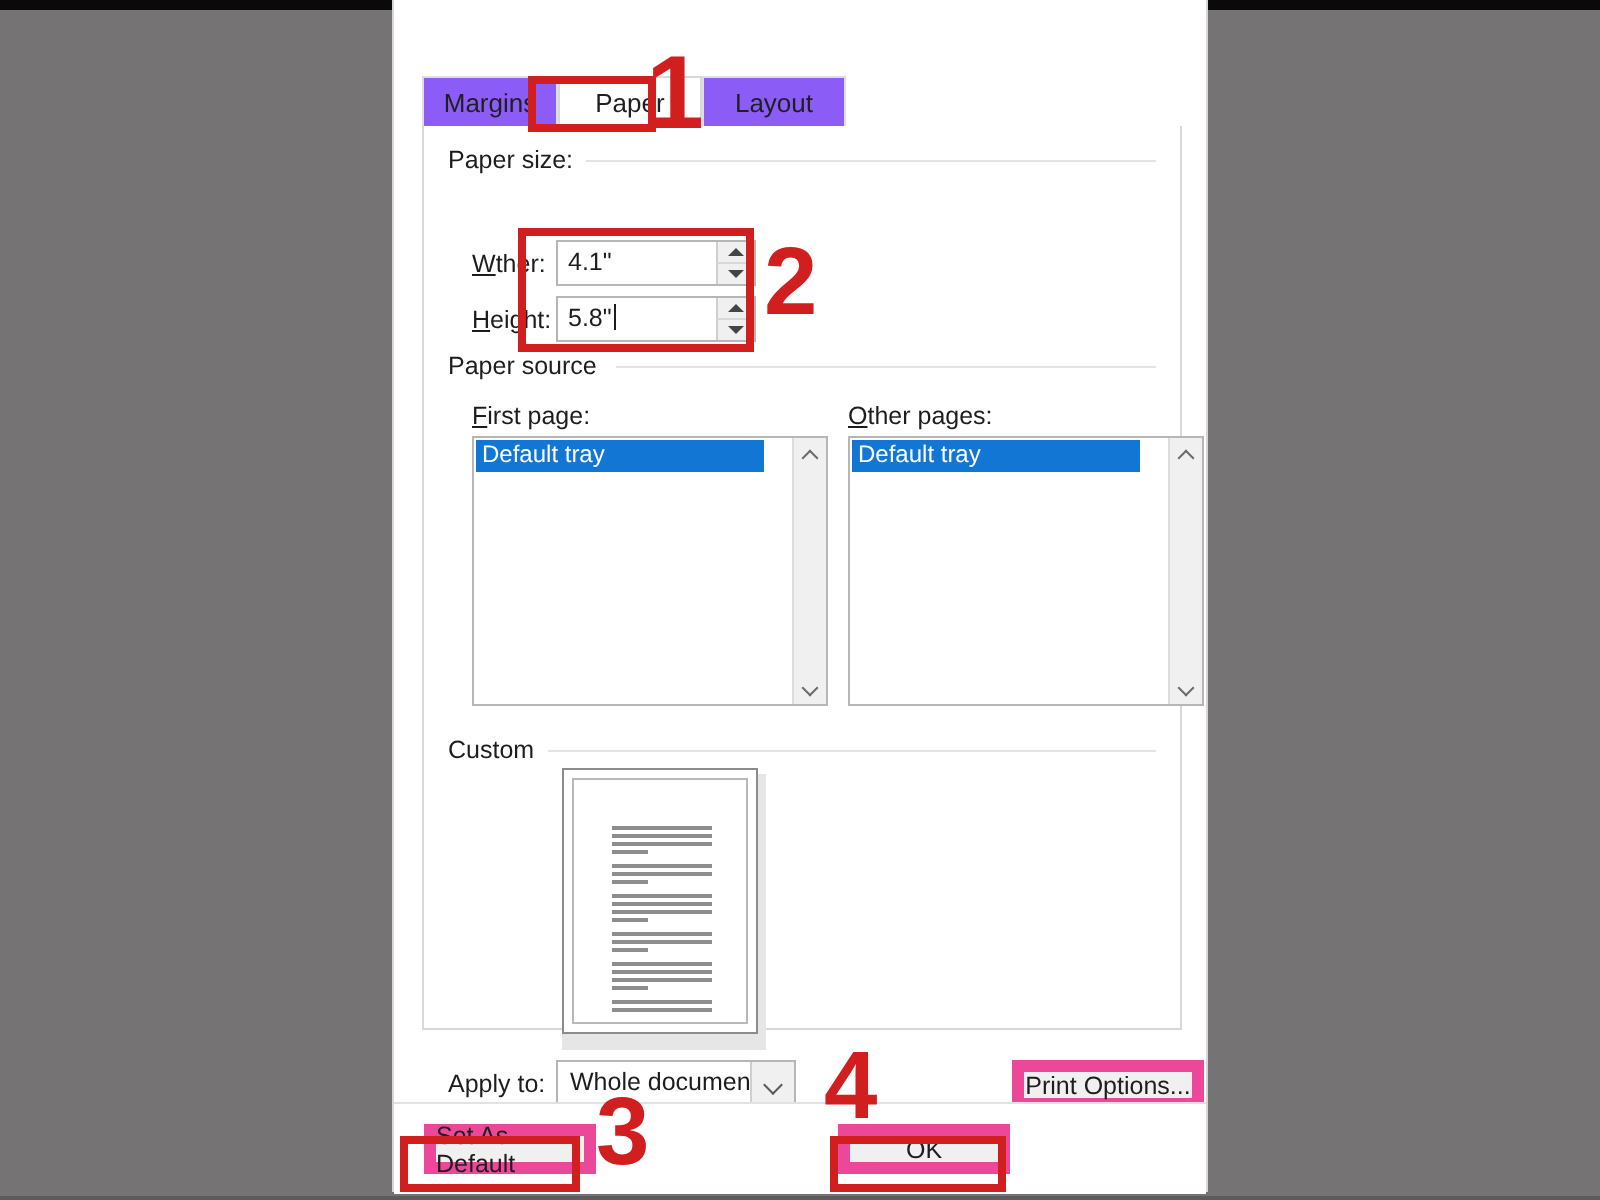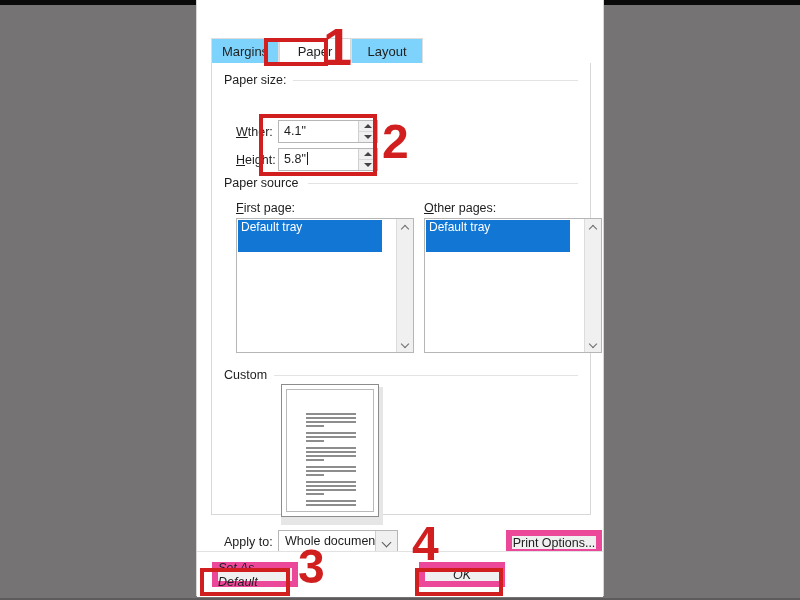--- a/index.html
+++ b/index.html
@@ -49,21 +49,21 @@
   .tabstrip {
     position: absolute; left: 14px; top: 38px; width: 380px; height: 26px;
     border-bottom: 1px solid #d8d8d8;
   }
   .tab {
     position: absolute; top: 0; height: 26px;
     display: flex; align-items: center; justify-content: center;
     font-size: 13px; color: #1f1f1f;
     box-sizing: border-box;
   }
-  .tab.inactive { background: #7dd3fc; border: 1px solid #dedede; border-bottom: none; }
+  .tab.inactive { background: #8b5cf6; border: 1px solid #dedede; border-bottom: none; }
   .tab.active {
     background: #ffffff; border: 1px solid #d8d8d8; border-bottom: 1px solid #ffffff;
     z-index: 3;
   }
   .tab-margins { left: 0px;  width: 68px; }
   .tab-paper   { left: 68px; width: 72px; }
   .tab-layout  { left: 140px; width: 72px; }
 
   
   .panel {
@@ -131,21 +131,21 @@
   .spinbtn + .spinbtn { border-top: 1px solid #d8d8d8; }
   .tri-up { width:0;height:0;border-left:4px solid transparent;border-right:4px solid transparent;border-bottom:4px solid #444; }
   .tri-dn { width:0;height:0;border-left:4px solid transparent;border-right:4px solid transparent;border-top:4px solid #444; }
 
   
   .listbox {
     position: absolute; box-sizing: border-box;
     border: 1px solid #b6b6b6; background: #ffffff;
   }
   .lb-item-sel {
-    position: absolute; left: 1px; top: 1px; height: 32px;
+    position: absolute; left: 1px; top: 1px; height: 16px;
     background: #1277d4; color: #ffffff; font-size: 12px;
     padding-left: 3px; box-sizing: border-box; line-height: 15px;
     white-space: nowrap;
   }
   .lb-scroll {
     position: absolute; right: 0px; top: 0px; width: 16px; bottom: 0px;
     background: #f0f0f0; border-left: 1px solid #dcdcdc;
   }
   .lb-scroll .arr {
     position: absolute; left: 0; width: 16px; height: 16px;
@@ -170,21 +170,21 @@
   .preview-page {
     position: absolute; background: #ffffff; border: 1px solid #8c8c8c;
     box-sizing: border-box;
   }
   .pv-inner { position: absolute; left: 4px; top: 4px; right: 4px; bottom: 4px; border: 1px solid #b9b9b9; }
   .pv-line { position: absolute; background: #8d8d8d; height: 2px; }
 
   
   .bottombar {
     position: absolute; left: 0; top: 551px; width: 406px; height: 45px;
-    background: #ffffff; border-top: 1px solid #e2e2e2; font-style: italic;
+    background: #ffffff; border-top: 1px solid #e2e2e2;
   }
   .btn {
     position: absolute; box-sizing: border-box;
     background: #f0f0f0; border: 6px solid #ec4899;
     font-size: 12.5px; color: #1d1d1d;
     display: flex; align-items: center; justify-content: center;
     height: 25px;
   }
 
   

